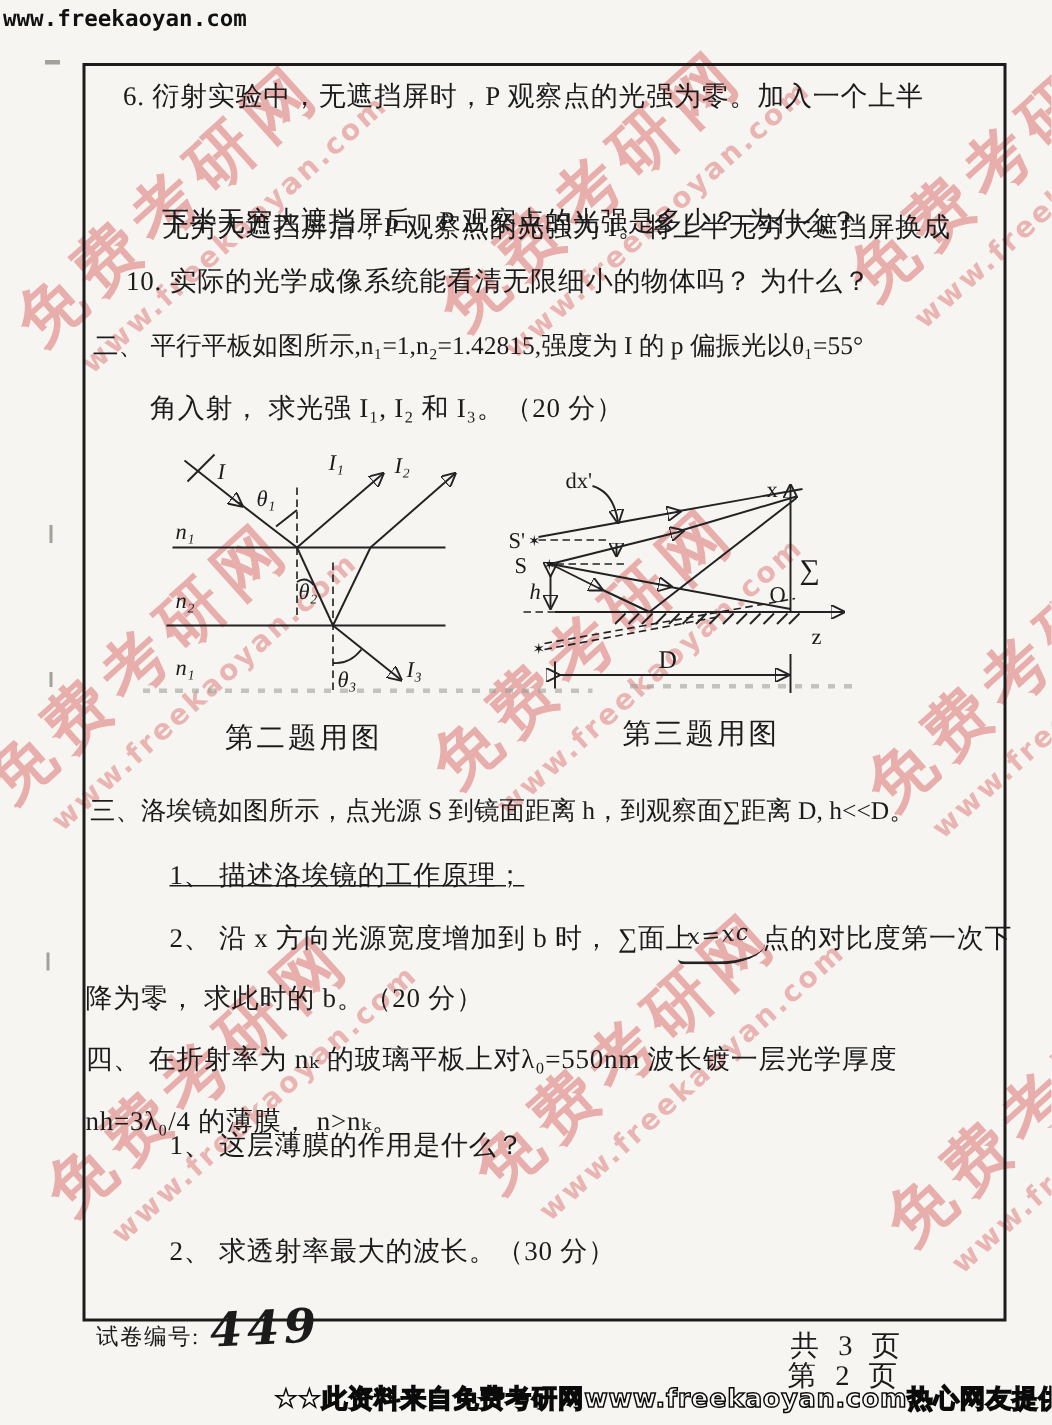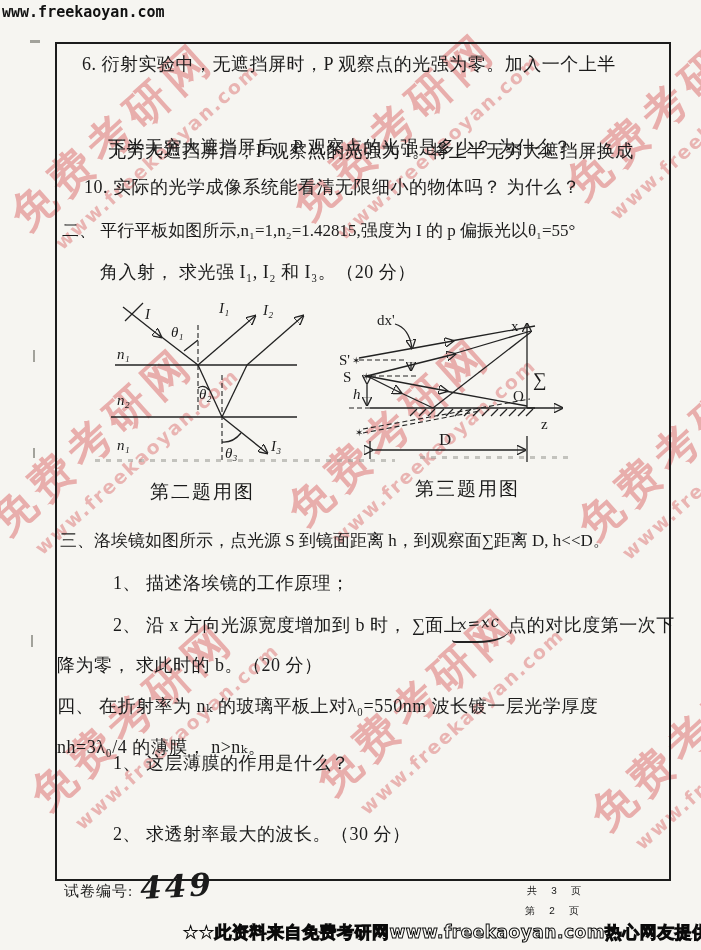--- a/index.html
+++ b/index.html
@@ -46,21 +46,21 @@
   .swoosh{
     position:absolute;left:-10px;top:-2px;width:58px;height:12px;
     border-bottom:2px solid #222;border-radius:0 0 90% 12%/0 0 160% 40%;
   }
   .exam-no-label{position:absolute;left:64px;top:882px;z-index:3;font-size:15px;letter-spacing:1px;}
   .exam-no-value{
     position:absolute;left:140px;top:868px;z-index:3;
     font-family:"DejaVu Serif",serif;font-style:italic;font-weight:700;
     font-size:31px;letter-spacing:3px;transform:rotate(-3deg);
   }
-  .pages{position:absolute;z-index:3;font-size:10px;letter-spacing:4px;font-family:Liberation Mono, monospace;}
+  .pages{position:absolute;z-index:3;font-size:19px;letter-spacing:4px;}
   .banner{
     position:absolute;left:183px;top:921px;z-index:4;white-space:nowrap;
     font-family:"DejaVu Sans",sans-serif;font-weight:800;font-size:17px;letter-spacing:.5px;
     color:#faf9f5;-webkit-text-stroke:1px #0a0a0a;
   }
 </style>
 </head>
 <body>
 
 <div class="url">www.freekaoyan.com</div>
@@ -111,21 +111,21 @@
 <div class="tick" style="left:33px;top:448px;width:2px;height:10px;"></div>
 <div class="tick" style="left:31px;top:635px;width:2px;height:12px;"></div>
 
 <div class="txt" style="left:82px;top:52px;">6. 衍射实验中，无遮挡屏时，P 观察点的光强为零。加入一个上半</div>
 <div class="txt" style="left:108px;top:93px;margin-top:46px;">无穷大遮挡屏后，P 观察点的光强为 I。将上半无穷大遮挡屏换成</div>
 <div class="txt" style="left:108px;top:135px;">下半无穷大遮挡屏后，P 观察点的光强是多少？ 为什么？</div>
 <div class="txt" style="left:84px;top:175px;">10. 实际的光学成像系统能看清无限细小的物体吗？ 为什么？</div>
 <div class="txt tight" style="left:62px;top:219px;">二、 平行平板如图所示,n₁=1,n₂=1.42815,强度为 I 的 p 偏振光以θ₁=55°</div>
 <div class="txt" style="left:100px;top:260px;">角入射， 求光强 I₁, I₂ 和 I₃。（20 分）</div>
 <div class="txt tight" style="left:60px;top:529px;">三、洛埃镜如图所示，点光源 S 到镜面距离 h，到观察面∑距离 D, h&lt;&lt;D。</div>
-<div class="txt" style="left:113px;top:571px;">1、 描述洛埃镜的工作原理；</div>
+<div class="txt" style="left:113px;top:571px;text-decoration:underline;">1、 描述洛埃镜的工作原理；</div>
 
 <div class="txt" style="left:113px;top:613px;"><span>2、 沿 x 方向光源宽度增加到 b 时， ∑面上</span><span class="gap"><span class="hand">x=xc</span><span class="swoosh"></span></span><span>点的对比度第一次下</span></div>
 
 <div class="txt" style="left:57px;top:653px;">降为零， 求此时的 b。（20 分）</div>
 <div class="txt" style="left:57px;top:694px;">四、 在折射率为 nₖ 的玻璃平板上对λ₀=550nm 波长镀一层光学厚度</div>
 <div class="txt" style="left:57px;top:735px;">nh=3λ₀/4 的薄膜， n&gt;nₖ。</div>
 <div class="txt" style="left:113px;top:751px;text-align:center;">1、 这层薄膜的作用是什么？</div>
 <div class="txt" style="left:113px;top:822px;">2、 求透射率最大的波长。（30 分）</div>
 
 <svg style="left:95px;top:295px;" width="230" height="175" viewBox="0 0 230 175">

